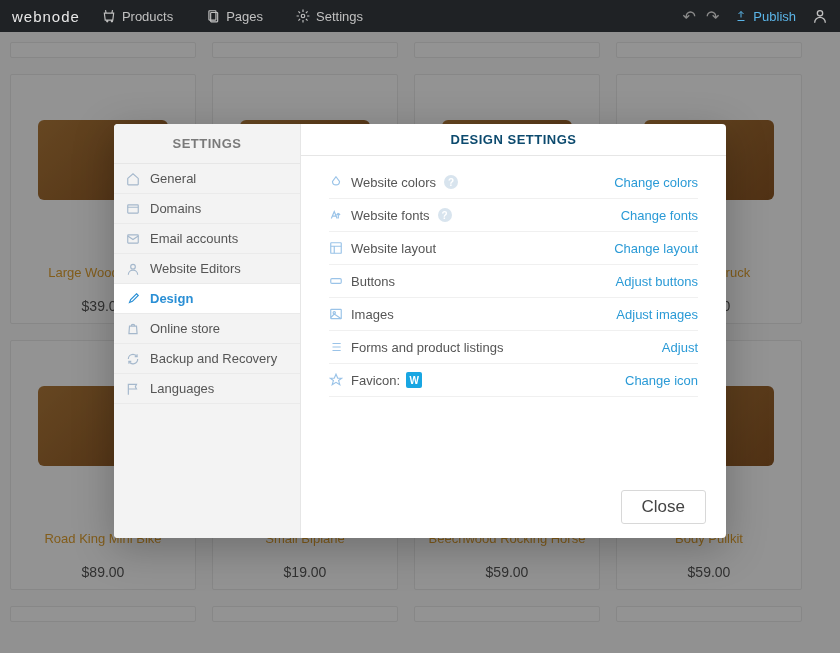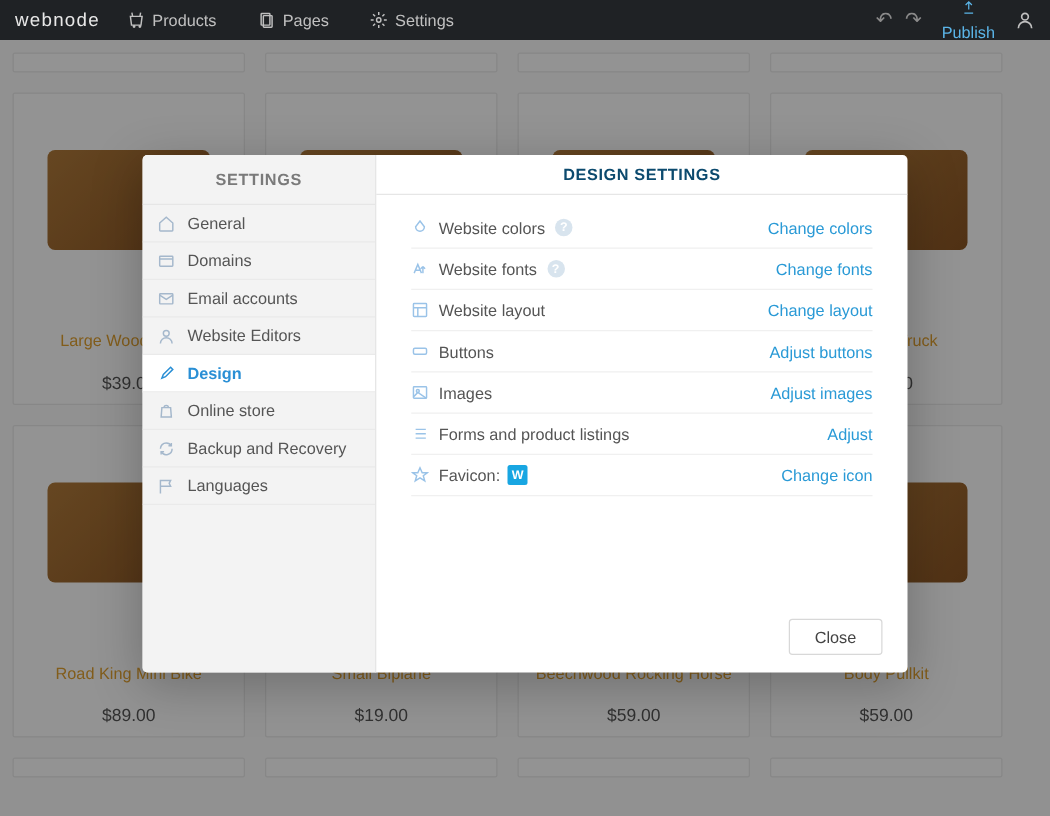--- a/index.html
+++ b/index.html
@@ -46,21 +46,20 @@
 .topbar .actions {
   display: flex;
   align-items: center;
   gap: 16px;
 }
 .topbar .publish {
   color: #5bb5e8;
   display: flex;
   align-items: center;
   gap: 6px;
-  flex-direction: column;
 }
 .topbar .undo-redo { display:flex; gap:10px; color:#8a8a8a; font-size:16px; }
 
 
 .bg-grid {
   position: absolute;
   top: 32px; left: 0; right: 0; bottom: 0;
   padding: 10px;
   display: flex;
   flex-wrap: wrap;
@@ -214,21 +213,21 @@
 .mm-footer {
   padding: 14px 20px;
   display: flex;
   justify-content: flex-end;
 }
 .close-btn {
   padding: 6px 20px;
   background: #fff;
   border: 1px solid #d8d8d8;
   border-radius: 3px;
-  font-size: 13px;
+  font-size: 17px;
   color: #444;
   cursor: pointer;
 }
 </style>
 </head>
 <body>
 
 <div class="topbar">
   <div class="logo">webnode</div>
   <div class="nav">

